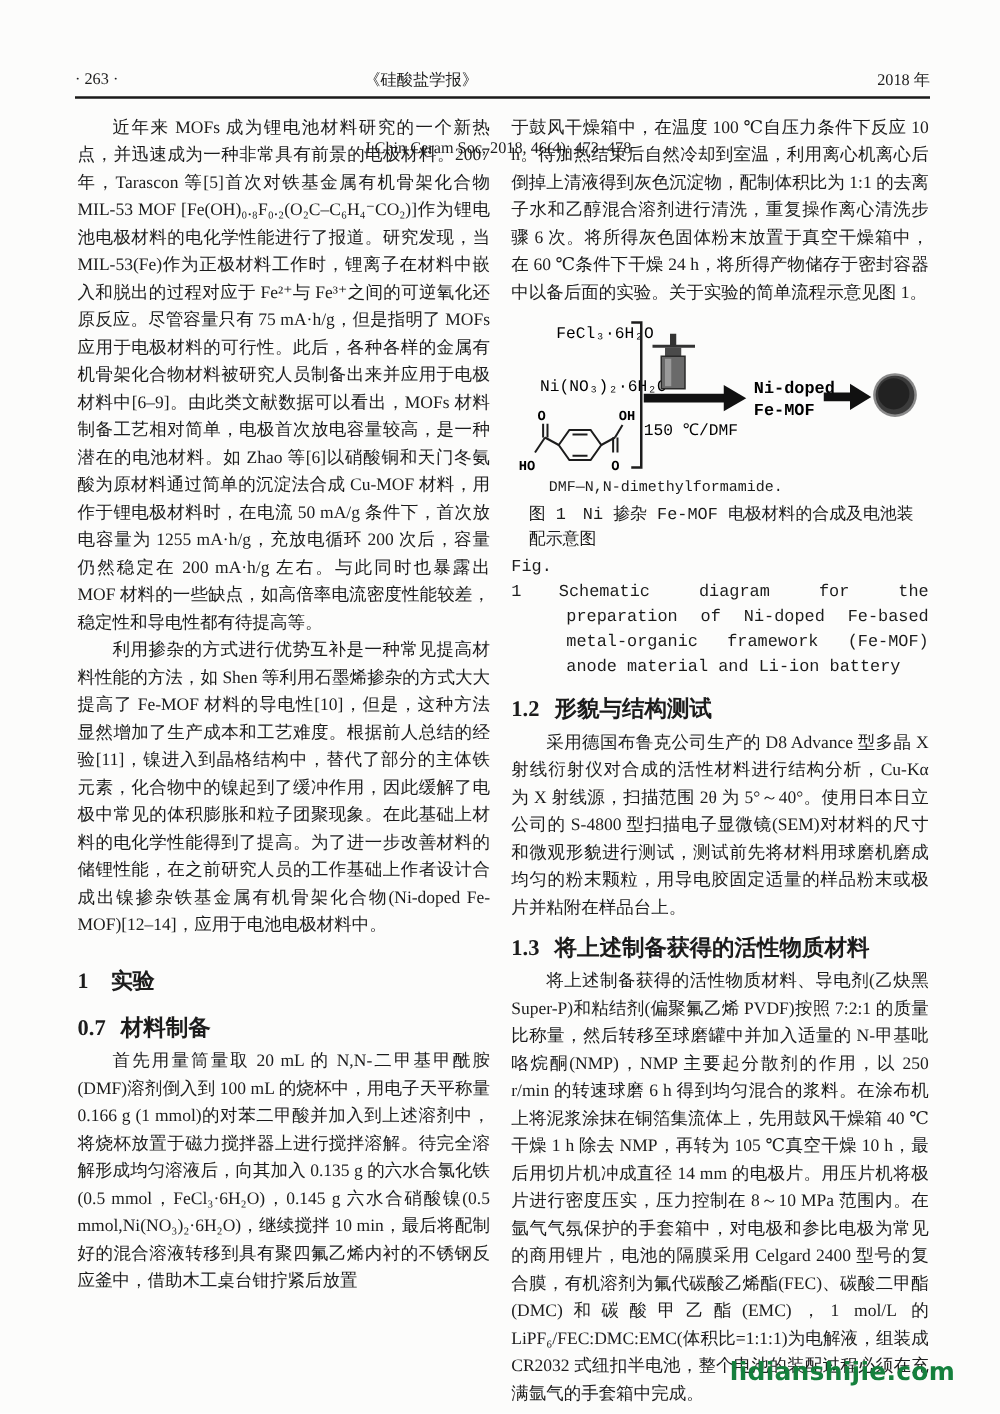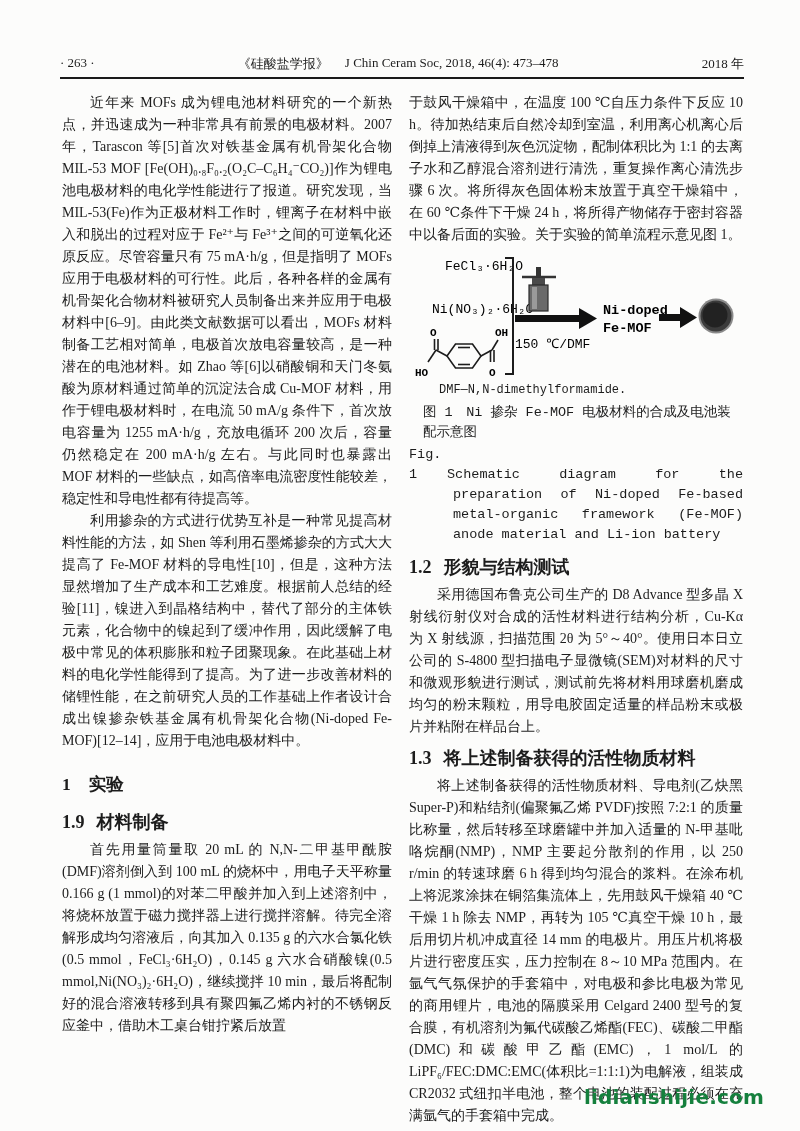--- a/index.html
+++ b/index.html
@@ -9,21 +9,21 @@
     background:#fcfcfb; overflow:hidden;
     color:#1c1c1c;
     font-family:"Liberation Serif","DejaVu Serif",serif;
   }
   
   .header {
     position:absolute; top:55px; left:60px; width:684px; height:24px;
     border-bottom:2px solid #1a1a1a;
     font-size:13px; display:flex; align-items:flex-start; justify-content:space-between;
   }
-  .header .hcenter { display:flex; gap:16px; }
+  .header .hcenter { display:flex; gap:37px;flex-direction:column; }
   
   .col { position:absolute; top:92px; }
   .col-left  { left:62px;  width:330px; }
   .col-right { left:409px; width:334px; }
   p.body {
     margin:0; font-size:14px; line-height:22px;
     text-align:justify; text-indent:2em;
   }
   p.cont { text-indent:0; }
   .h-sec {
@@ -66,21 +66,21 @@
   </div>
 
   <div class="col col-left">
     <p class="body">近年来 MOFs 成为锂电池材料研究的一个新热点，并迅速成为一种非常具有前景的电极材料。2007 年，Tarascon 等[5]首次对铁基金属有机骨架化合物 MIL-53 MOF [Fe(OH)₀.₈F₀.₂(O₂C–C₆H₄⁻CO₂)]作为锂电池电极材料的电化学性能进行了报道。研究发现，当 MIL-53(Fe)作为正极材料工作时，锂离子在材料中嵌入和脱出的过程对应于 Fe²⁺与 Fe³⁺之间的可逆氧化还原反应。尽管容量只有 75 mA·h/g，但是指明了 MOFs 应用于电极材料的可行性。此后，各种各样的金属有机骨架化合物材料被研究人员制备出来并应用于电极材料中[6–9]。由此类文献数据可以看出，MOFs 材料制备工艺相对简单，电极首次放电容量较高，是一种潜在的电池材料。如 Zhao 等[6]以硝酸铜和天门冬氨酸为原材料通过简单的沉淀法合成 Cu-MOF 材料，用作于锂电极材料时，在电流 50 mA/g 条件下，首次放电容量为 1255 mA·h/g，充放电循环 200 次后，容量仍然稳定在 200 mA·h/g 左右。与此同时也暴露出 MOF 材料的一些缺点，如高倍率电流密度性能较差，稳定性和导电性都有待提高等。</p>
     <p class="body">利用掺杂的方式进行优势互补是一种常见提高材料性能的方法，如 Shen 等利用石墨烯掺杂的方式大大提高了 Fe-MOF 材料的导电性[10]，但是，这种方法显然增加了生产成本和工艺难度。根据前人总结的经验[11]，镍进入到晶格结构中，替代了部分的主体铁元素，化合物中的镍起到了缓冲作用，因此缓解了电极中常见的体积膨胀和粒子团聚现象。在此基础上材料的电化学性能得到了提高。为了进一步改善材料的储锂性能，在之前研究人员的工作基础上作者设计合成出镍掺杂铁基金属有机骨架化合物(Ni-doped Fe-MOF)[12–14]，应用于电池电极材料中。</p>
     <div class="h-sec">
       <span>1</span>
       <span>实验</span>
     </div>
     <div class="h-sub">
-      <span>1.9</span>
+      <span>0.7</span>
       <span>材料制备</span>
     </div>
     <p class="body">首先用量筒量取 20 mL 的 N,N-二甲基甲酰胺(DMF)溶剂倒入到 100 mL 的烧杯中，用电子天平称量 0.166 g (1 mmol)的对苯二甲酸并加入到上述溶剂中，将烧杯放置于磁力搅拌器上进行搅拌溶解。待完全溶解形成均匀溶液后，向其加入 0.135 g 的六水合氯化铁(0.5 mmol，FeCl₃·6H₂O)，0.145 g 六水合硝酸镍(0.5 mmol,Ni(NO₃)₂·6H₂O)，继续搅拌 10 min，最后将配制好的混合溶液转移到具有聚四氟乙烯内衬的不锈钢反应釜中，借助木工桌台钳拧紧后放置</p>
   </div>
 
   <div class="col col-right">
     <p class="body cont">于鼓风干燥箱中，在温度 100 ℃自压力条件下反应 10 h。待加热结束后自然冷却到室温，利用离心机离心后倒掉上清液得到灰色沉淀物，配制体积比为 1:1 的去离子水和乙醇混合溶剂进行清洗，重复操作离心清洗步骤 6 次。将所得灰色固体粉末放置于真空干燥箱中，在 60 ℃条件下干燥 24 h，将所得产物储存于密封容器中以备后面的实验。关于实验的简单流程示意见图 1。</p>
 
     <div class="figure-block">
       <svg class="fig-svg" width="334" height="130" viewBox="0 0 334 130">

